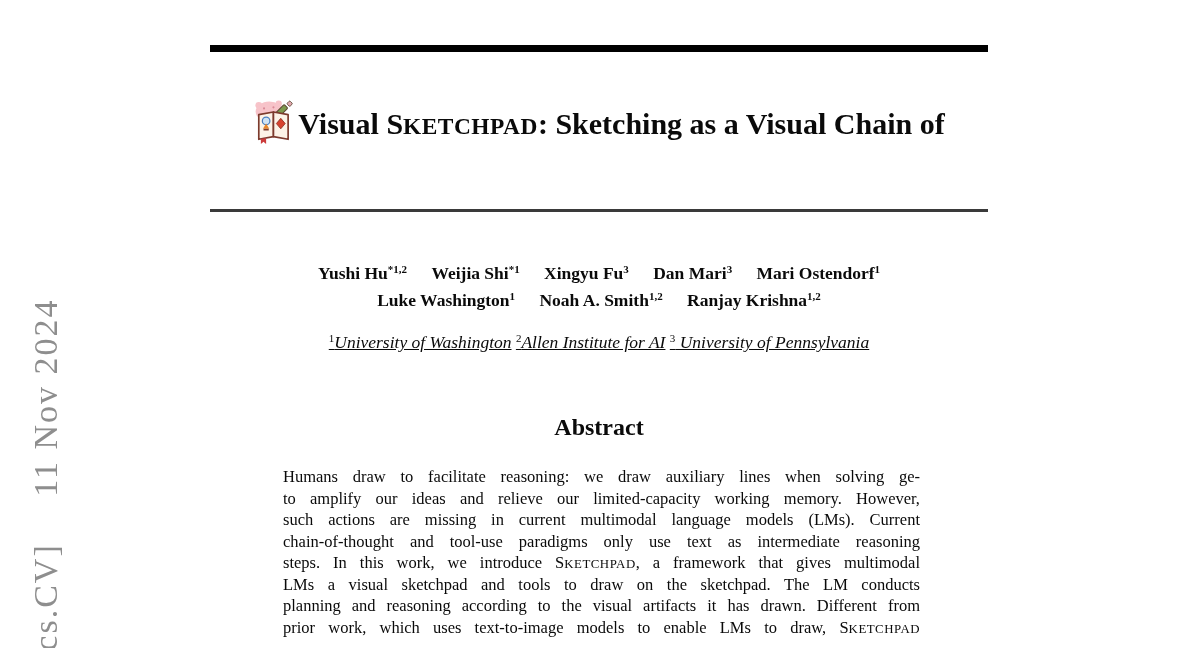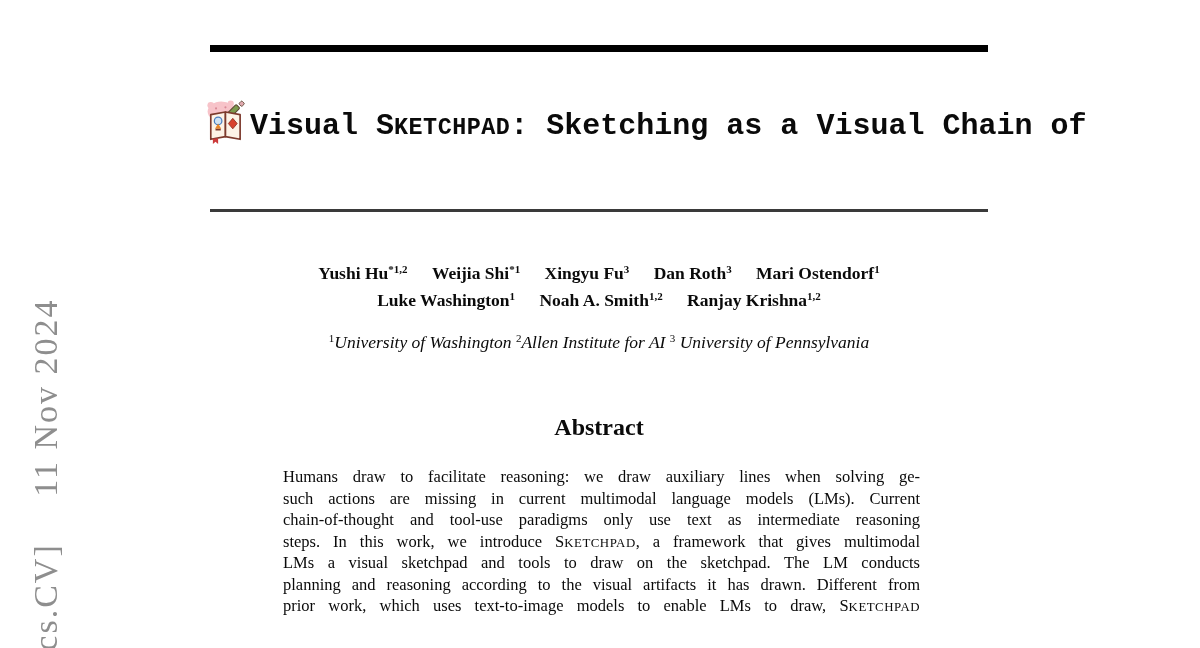--- a/index.html
+++ b/index.html
@@ -37,21 +37,21 @@
 
   .title-block {
     position: absolute; left: 205px; top: 100px; width: 788px;
     text-align: center;
     font-weight: bold;
     font-size: 30px;
     line-height: 38px;
     color: #0a0a0a;
     white-space: nowrap;
   }
-  .title-line { display: block; font-family: Liberation Mono, monospace; }
+  .title-line { display: block; }
   .title-icon { width: 43px; height: 44px; vertical-align: -10px; margin-right: 2px; }
 
   .sc { font-size: 0.78em; letter-spacing: 0.5px; }
 
   .authors {
     position: absolute; left: 210px; top: 260px; width: 778px;
     text-align: center;
     font-weight: bold;
     font-size: 17.5px;
     line-height: 27px;
@@ -62,21 +62,21 @@
     line-height: 0;
     vertical-align: 6px;
   }
 
   .affils {
     position: absolute; left: 210px; top: 330px; width: 778px;
     text-align: center;
     font-size: 17.5px;
     line-height: 24px;
   }
-  .affil-group { margin: 0 0; white-space: nowrap; }
+  .affil-group { margin: 0 0; white-space: nowrap; text-decoration: underline; }
   .affil-group sup { font-style: normal; }
   .affil-text { font-style: italic; }
 
   .abstract-heading {
     position: absolute; left: 210px; top: 414px; width: 778px;
     text-align: center;
     font-weight: bold;
     font-size: 24px;
   }
 
@@ -128,40 +128,41 @@
     </span>
   </div>
 
   <div class="rule-thin"></div>
 
   <div class="authors">
     <div>
       <span class="author"><span>Yushi Hu</span><sup>*1,2</sup></span>
       <span class="author"><span>Weijia Shi</span><sup>*1</sup></span>
       <span class="author"><span>Xingyu Fu</span><sup>3</sup></span>
-      <span class="author"><span>Dan Roth</span><sup>3</sup></span>
+      <span class="author"><span>Dan Mari</span><sup>3</sup></span>
       <span class="author"><span>Mari Ostendorf</span><sup>1</sup></span>
     </div>
     <div>
       <span class="author"><span>Luke Washington</span><sup>1</sup></span>
       <span class="author"><span>Noah A. Smith</span><sup>1,2</sup></span>
       <span class="author"><span>Ranjay Krishna</span><sup>1,2</sup></span>
     </div>
   </div>
 
   <div class="affils">
     <span class="affil-group"><sup>1</sup><span class="affil-text">University of Washington</span></span>
     <span class="affil-group"><sup>2</sup><span class="affil-text">Allen Institute for AI</span></span>
     <span class="affil-group"><sup>3</sup><span class="affil-text"> University of Pennsylvania</span></span>
   </div>
 
   <div class="abstract-heading">Abstract</div>
 
   <div class="abstract-body">
     <div class="abs-line">Humans draw to facilitate reasoning: we draw auxiliary lines when solving ge-</div>
+    <div class="abs-line">to amplify our ideas and relieve our limited-capacity working memory. However,</div>
     <div class="abs-line">such actions are missing in current multimodal language models (LMs). Current</div>
     <div class="abs-line">chain-of-thought and tool-use paradigms only use text as intermediate reasoning</div>
     <div class="abs-line">steps. In this work, we introduce S<span class="sc">KETCHPAD</span>, a framework that gives multimodal</div>
     <div class="abs-line">LMs a visual sketchpad and tools to draw on the sketchpad. The LM conducts</div>
     <div class="abs-line">planning and reasoning according to the visual artifacts it has drawn. Different from</div>
     <div class="abs-line">prior work, which uses text-to-image models to enable LMs to draw, S<span class="sc">KETCHPAD</span></div>
   </div>
 
 </div>
 

